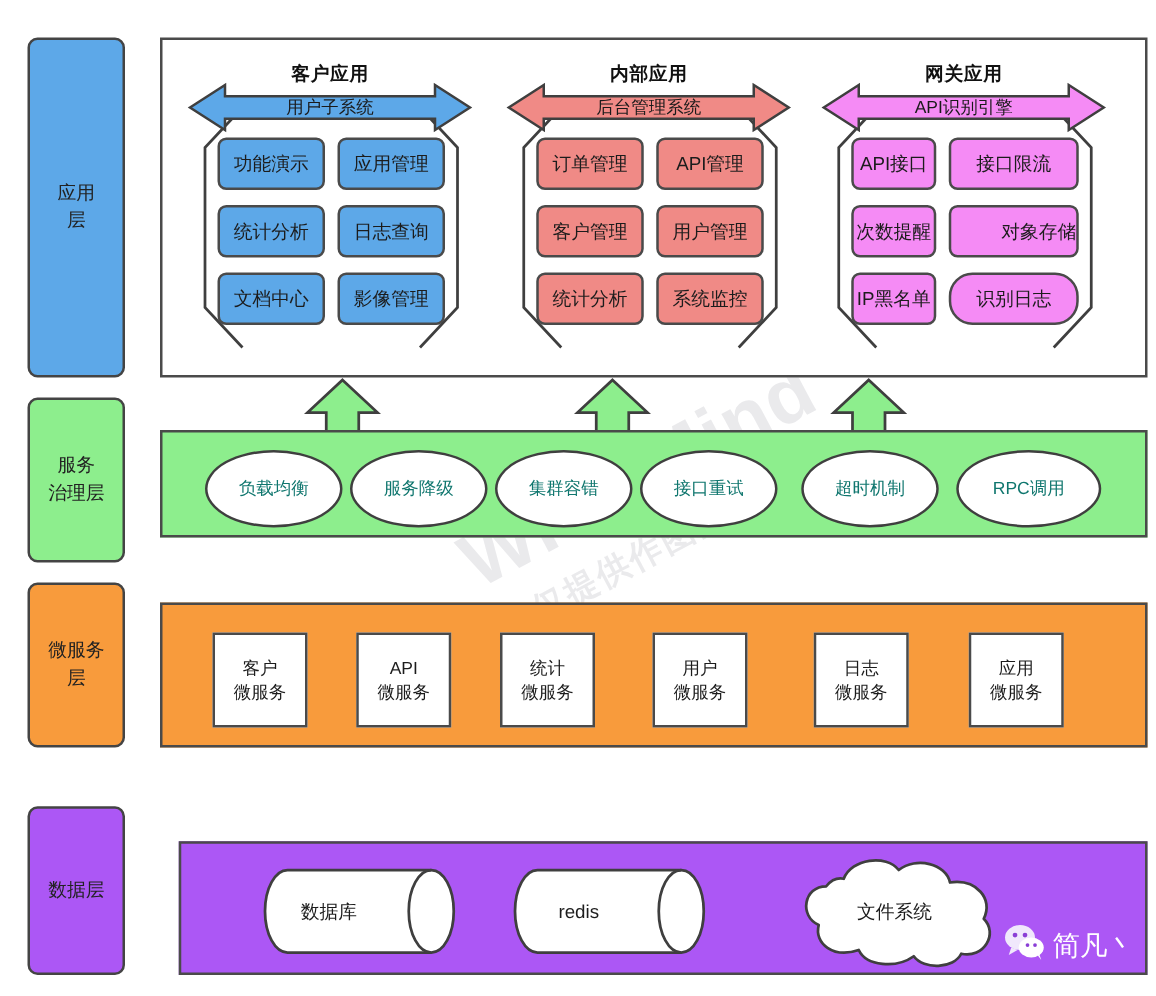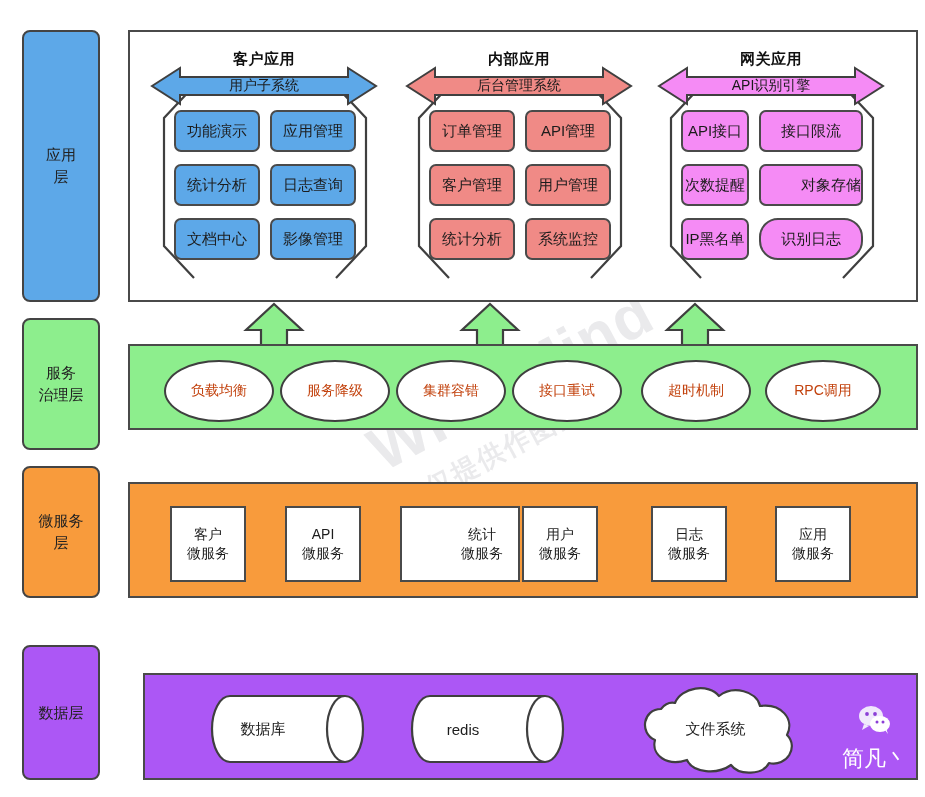--- a/index.html
+++ b/index.html
@@ -85,21 +85,21 @@
 
   
   .band { border: 2.5px solid #4a4a4a; }
 
   .ellipse-item {
     position: absolute;
     background: #ffffff;
     border: 2px solid #3f3f3f;
     border-radius: 50%;
     display: flex; align-items: center; justify-content: center;
-    font-size: 14px; color: #c2410c;
+    font-size: 14px; color: #0f766e;
     white-space: nowrap;
   }
 
   .ms-box {
     position: absolute;
     background: #ffffff;
     border: 2.5px solid #4a4a4a;
     display: flex; align-items: center; justify-content: center;
     text-align: center;
     font-size: 14px; color: #1c1c1c;
@@ -136,21 +136,21 @@
     pointer-events: none;
     user-select: none;
     white-space: nowrap;
   }
   .wm-main { font-size: 62px; transform: rotate(-28deg); letter-spacing: 1px; }
   .wm-sub  { font-size: 27px; transform: rotate(-28deg); letter-spacing: 2px; }
 
   
   .wechat-badge {
     position: absolute;
-    display: flex; align-items: center; gap: 5px; flex-direction: column;
+    display: flex; align-items: center; gap: 5px;
   }
   .wechat-badge .wname {
     font-size: 22px; color: #ffffff; white-space: nowrap;
   }
 </style>
 </head>
 <body>
 
 <div id="canvas">
 
@@ -279,21 +279,21 @@
     <div class="ellipse-item" style="left:382px; top:14px; width:106px; height:58px;">接口重试</div>
     <div class="ellipse-item" style="left:511px; top:14px; width:106px; height:58px;">超时机制</div>
     <div class="ellipse-item" style="left:635px; top:14px; width:112px; height:58px;">RPC调用</div>
   </div>
 
   <div class="abs band" style="left:128px; top:482px; width:790px; height:116px; background:#F89B3C;">
     <div class="ms-box" style="left:40px; top:22px; width:72px; height:72px;">客户
 微服务</div>
     <div class="ms-box" style="left:155px; top:22px; width:72px; height:72px;">API
 微服务</div>
-    <div class="ms-box" style="left:270px; top:22px; width:72px; height:72px;padding-left:44px;">统计
+    <div class="ms-box" style="left:270px; top:22px; width:72px; height:72px;">统计
 微服务</div>
     <div class="ms-box" style="left:392px; top:22px; width:72px; height:72px;">用户
 微服务</div>
     <div class="ms-box" style="left:521px; top:22px; width:72px; height:72px;">日志
 微服务</div>
     <div class="ms-box" style="left:645px; top:22px; width:72px; height:72px;">应用
 微服务</div>
   </div>
 
   <div class="abs band" style="left:143px; top:673px; width:775px; height:107px; background:#AC57F5;">

